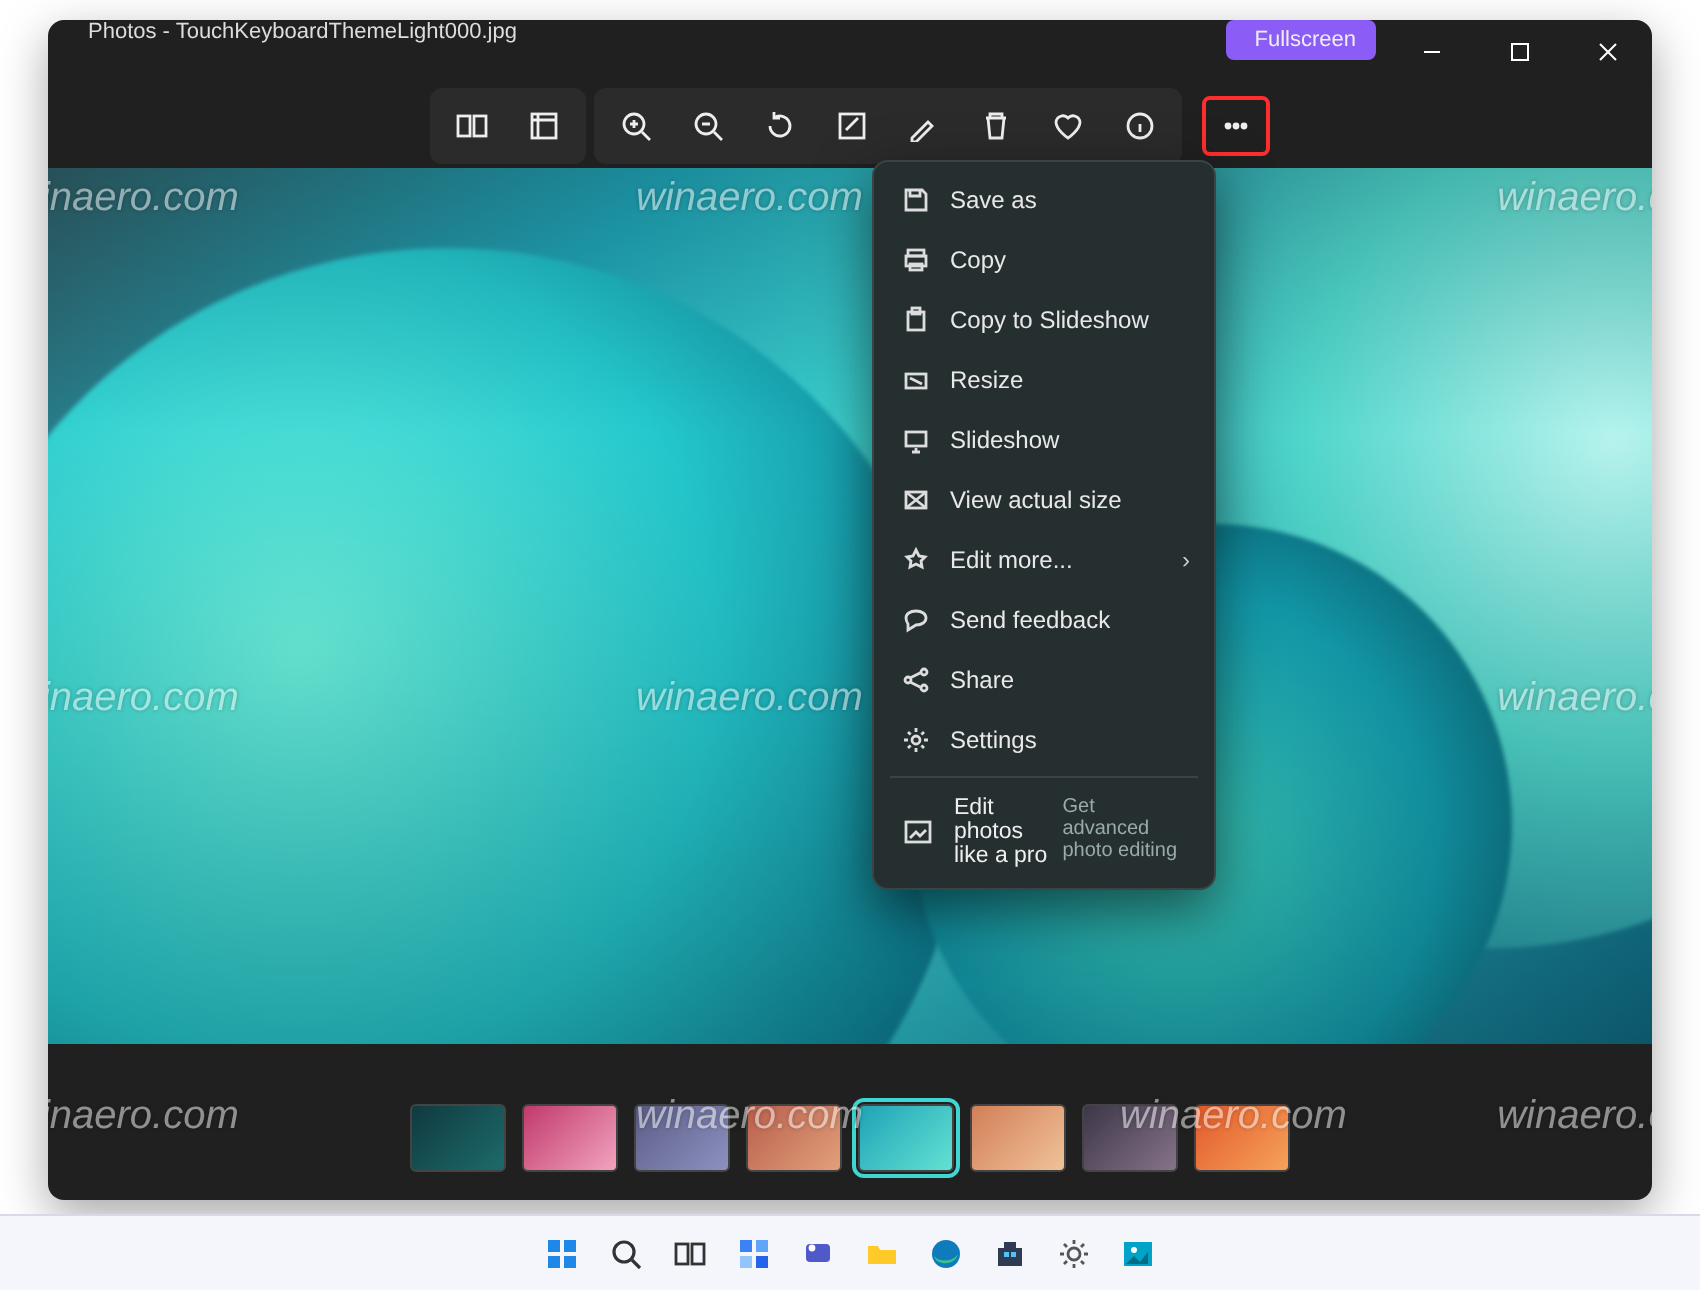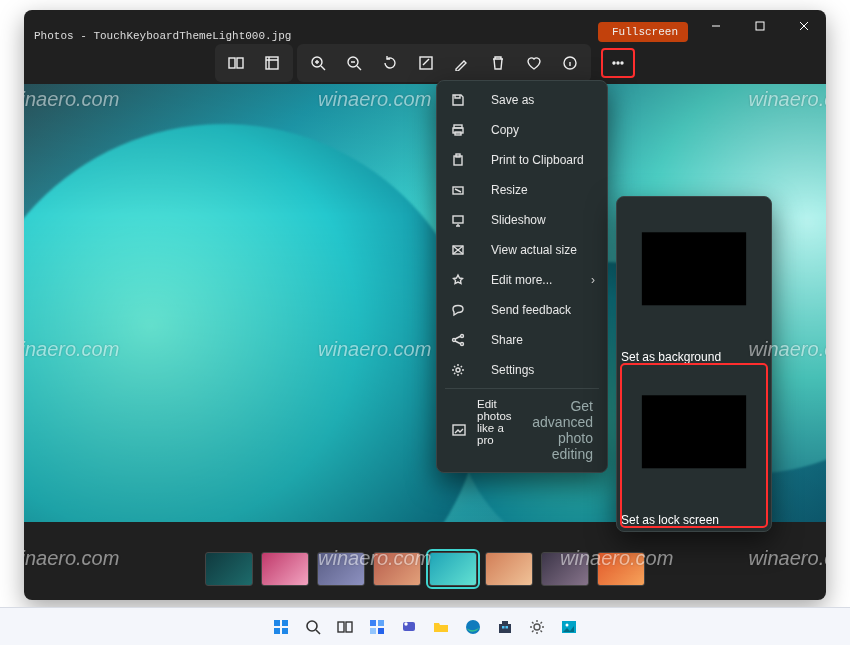--- a/index.html
+++ b/index.html
@@ -20,36 +20,34 @@
     background: #202020;
     border-radius: 8px;
     box-shadow: 0 8px 24px rgba(0,0,0,0.35);
     overflow: hidden;
     color: #fff;
   }
   
   .titlebar {
     height: 32px;
     display: flex;
-    align-items: flex-end;
-    padding-left: 10px;
+    align-items: flex-start;
+    padding-left: 20px;
     font-size: 11px;
     color: #ddd;
-    font-family: Liberation Mono, monospace;
   }
   .titlebar .title { flex: 1; }
   .fsbtn {
     display:flex;align-items:center;gap:4px;
     font-size: 11px;
     padding: 4px 10px;
     margin-right: 6px;
     border-radius: 4px;
-    background: #c2410c;
+    background: #8b5cf6;
     color:#eee;
-    margin-top:43px;
   }
   .winbtn { width: 44px; height: 32px; display:flex;align-items:center;justify-content:center; color:#fff; }
   .winbtn svg { width:10px;height:10px;stroke:#fff;stroke-width:1; fill:none; }
 
   
   .toolbar {
     height: 42px;
     display:flex;
     align-items:center;
     justify-content:center;
@@ -112,37 +110,37 @@
     position:absolute;
     background:#262f30;
     border:1px solid #3a4445;
     border-radius:8px;
     padding:4px;
     box-shadow:0 10px 28px rgba(0,0,0,.55);
     width:172px;
     font-size:12px;
   }
   .menu .item{
-    display:flex;align-items:center;gap:26px;
+    display:flex;align-items:center;gap:10px;
     height:30px; padding:0 10px;
     border-radius:4px;color:#e8e8e8;
     position:relative;
   }
   .menu .item.chev::after{
     content:"›"; position:absolute; right:8px; color:#ccc;
   }
   .menu .item svg{width:14px;height:14px;stroke:#ddd;stroke-width:1.4;fill:none;flex:none;}
   .menu .sep{height:1px;background:#3a4445;margin:3px 4px;}
   .menu .promo{
     display:flex;gap:10px;padding:6px 10px;align-items:center;
   }
   .menu .promo svg{width:16px;height:16px;stroke:#ddd;fill:none;stroke-width:1.4;flex:none;}
   .menu .promo .ptxt{display:flex;}
   .menu .promo .ptxt span:first-child{font-size:11.5px;color:#eee;}
-  .menu .promo .ptxt span:last-child{font-size:14px;color:#9aa;text-align:right;}
+  .menu .promo .ptxt span:last-child{font-size:10px;color:#9aa;}
   .hl-red{ outline:2px solid #ff2e2e; outline-offset:-1px; border-radius:4px; }
 
   .submenu{
     position:absolute;
     background:#262f30;
     border:1px solid #3a4445;
     border-radius:8px;
     padding:4px;
     box-shadow:0 10px 28px rgba(0,0,0,.55);
     width:156px;
@@ -297,21 +295,21 @@
           <rect x="2" y="5" width="10" height="5"></rect>
           <rect x="4" y="9" width="6" height="3"></rect>
         </svg>
         <span>Copy</span>
       </div>
     <div class="item">
         <svg viewBox="0 0 14 14">
           <rect x="3" y="3" width="8" height="9"></rect>
           <rect x="5" y="1" width="4" height="3"></rect>
         </svg>
-        <span>Print to Clipboard</span>
+        <span>Copy to Slideshow</span>
       </div>
     <div class="item">
         <svg viewBox="0 0 14 14">
           <rect x="2" y="4" width="10" height="7"></rect>
           <path d="M4 6l6 3"></path>
         </svg>
         <span>Resize</span>
       </div>
     <div class="item">
         <svg viewBox="0 0 14 14">
@@ -361,30 +359,20 @@
           <rect x="2" y="3" width="12" height="10"></rect>
           <path d="M4 11l3-3 2 2 3-3"></path>
         </svg>
       <div class="ptxt">
         <span>Edit photos like a pro</span>
         <span>Get advanced photo editing</span>
       </div>
     </div>
   </div>
 
-  <div class="submenu" style="top:186px; left:592px;">
-    <div class="item"><svg viewBox="0 0 14 14">
-          <rect x="2" y="3" width="10" height="7"></rect>
-          <path d="M3 9l3-3 2 2 3-3"></path>
-        </svg><span>Set as background</span></div>
-    <div class="item hl-red"><svg viewBox="0 0 14 14">
-          <rect x="2" y="3" width="10" height="7"></rect>
-          <path d="M2 10h10"></path>
-        </svg><span>Set as lock screen</span></div>
-  </div>
 
   <div class="wm" style="top:78px; left:-18px;">winaero.com</div>
   <div class="wm" style="top:78px; left:294px;">winaero.com</div>
   <div class="wm" style="top:78px; right:-36px;">winaero.com</div>
   <div class="wm" style="top:328px; left:-18px;">winaero.com</div>
   <div class="wm" style="top:328px; left:294px;">winaero.com</div>
   <div class="wm" style="top:328px; right:-36px;">winaero.com</div>
   <div class="wm" style="bottom:30px; left:-18px;">winaero.com</div>
   <div class="wm" style="bottom:30px; left:294px;">winaero.com</div>
   <div class="wm" style="bottom:30px; left:536px;">winaero.com</div>

